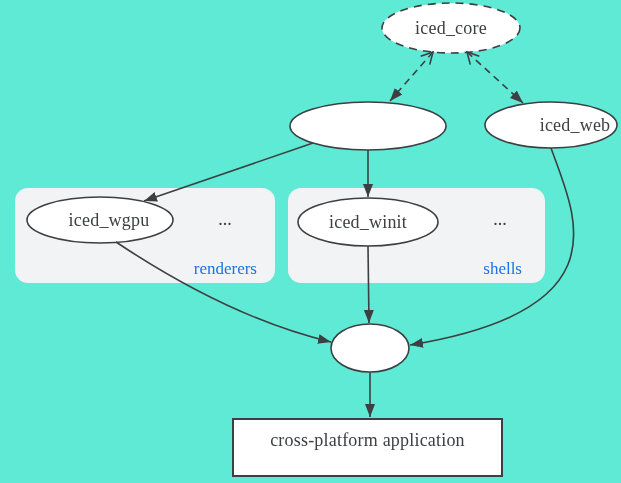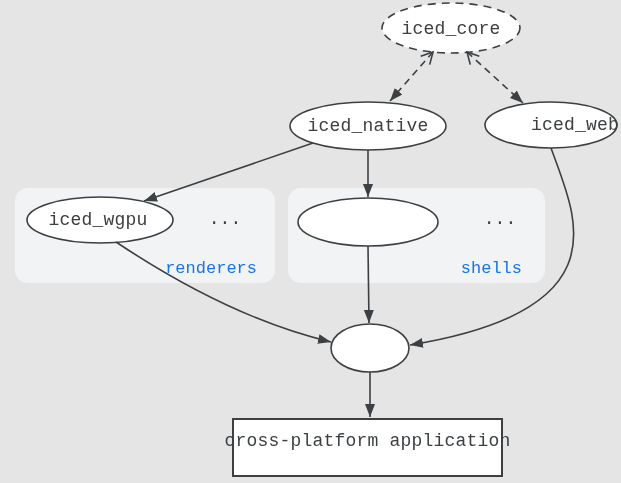--- a/index.html
+++ b/index.html
@@ -1,20 +1,20 @@
 <!DOCTYPE html>
 <html><head>
 <meta charset="utf-8">
 <style>
   html,body{margin:0;padding:0;background:#ffffff;}
   .canvas{
     position:relative;
     width:621px;height:483px;
-    background:#e5e5e5;
-    font-family:Liberation Mono, monospace;
+    background:#5eead4;
+    font-family:Liberation Serif, serif;
     color:#3c4043;
     overflow:hidden;
   }
   .group-box{
     position:absolute;
     background:#f1f3f4;
     border-radius:13px;
   }
   svg.layer{position:absolute;left:0;top:0;}
   .node-label{
@@ -74,23 +74,23 @@
     <path d="M116,242 Q230,318 331,342" fill="none" stroke="#3c4043" stroke-width="1.6" marker-end="url(#arrow)"></path>
 
     <path d="M368,246 L369,323" fill="none" stroke="#3c4043" stroke-width="1.6" marker-end="url(#arrow)"></path>
 
     <path d="M551,148 C575,215 625,310 410,345" fill="none" stroke="#3c4043" stroke-width="1.6" marker-end="url(#arrow)"></path>
 
     <path d="M370,372 L370,417" fill="none" stroke="#3c4043" stroke-width="1.6" marker-end="url(#arrow)"></path>
   </svg>
 
   <div class="node-label" style="left:383px;top:4px;width:136px;height:49px;">iced_core</div>
-  <div class="node-label" style="left:291px;top:102px;width:154px;height:48px;">iced_native</div>
   <div class="node-label" style="left:509px;top:102px;width:132px;height:46px;">iced_web</div>
-  <div class="node-label" style="left:25px;top:197px;width:146px;height:46px;">iced_wgpu</div>
+  <div class="node-label" style="left:36px;top:197px;width:146px;height:46px;">iced_wgpu</div>
+  <div class="node-label" style="left:298px;top:198px;width:140px;height:48px;">iced_winit</div>
   <div class="node-label" style="left:233px;top:419px;width:269px;height:43px;">cross-platform application</div>
 
   <div class="ellipsis-label" style="left:200px;top:196px;width:50px;height:46px;">...</div>
   <div class="ellipsis-label" style="left:475px;top:196px;width:50px;height:46px;">...</div>
 
   <div class="group-label" style="left:405px;top:259px;width:117px;">shells</div>
   <div class="group-label" style="left:140px;top:259px;width:117px;">renderers</div>
 
 </div>
 

